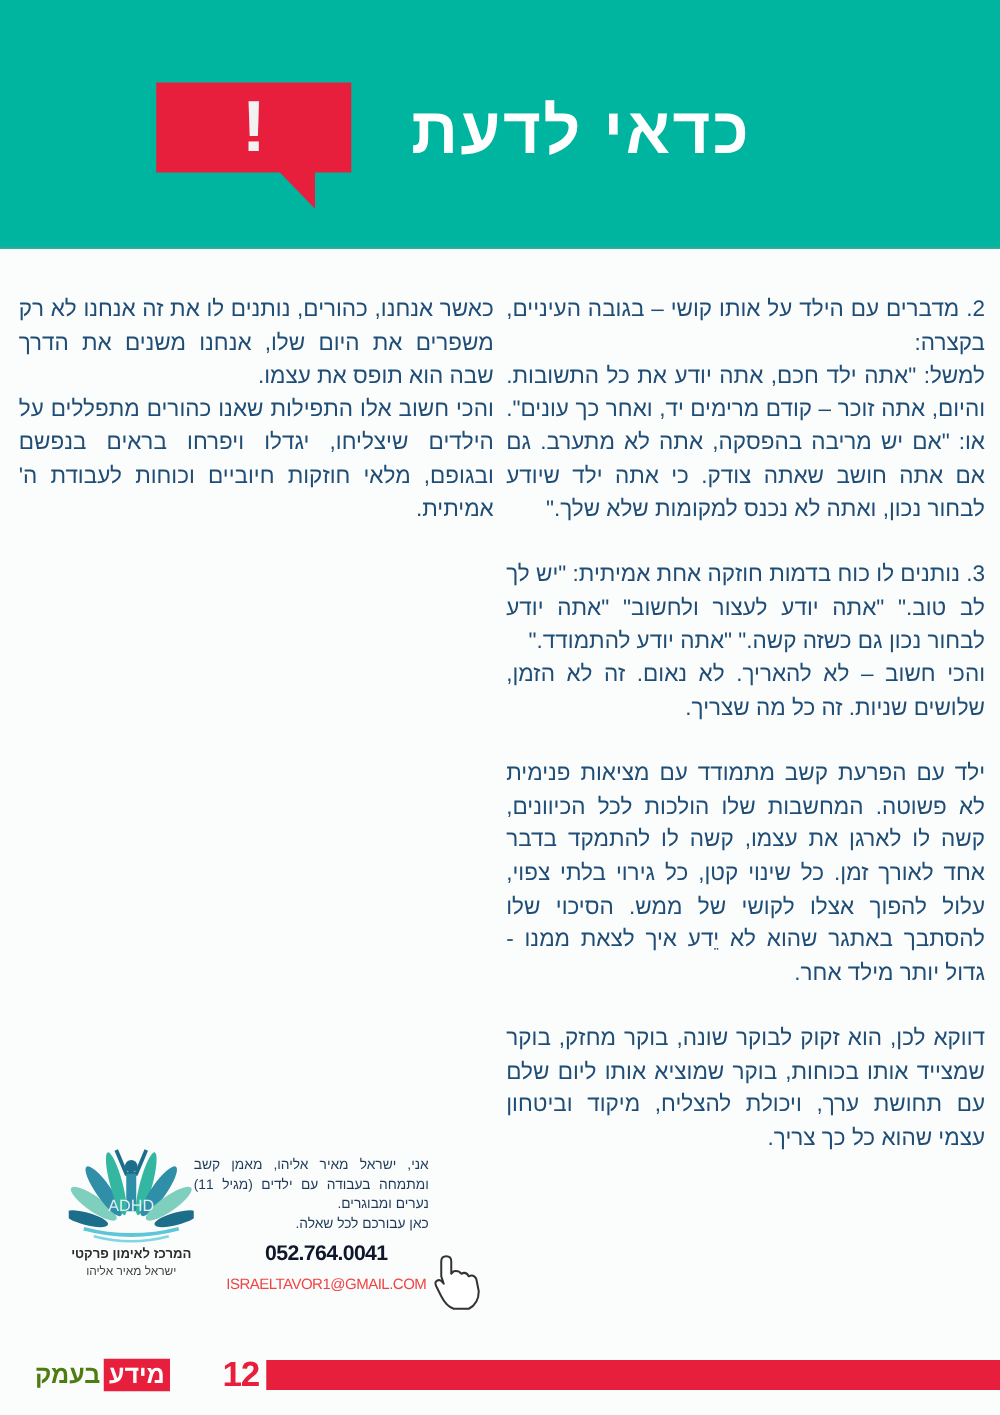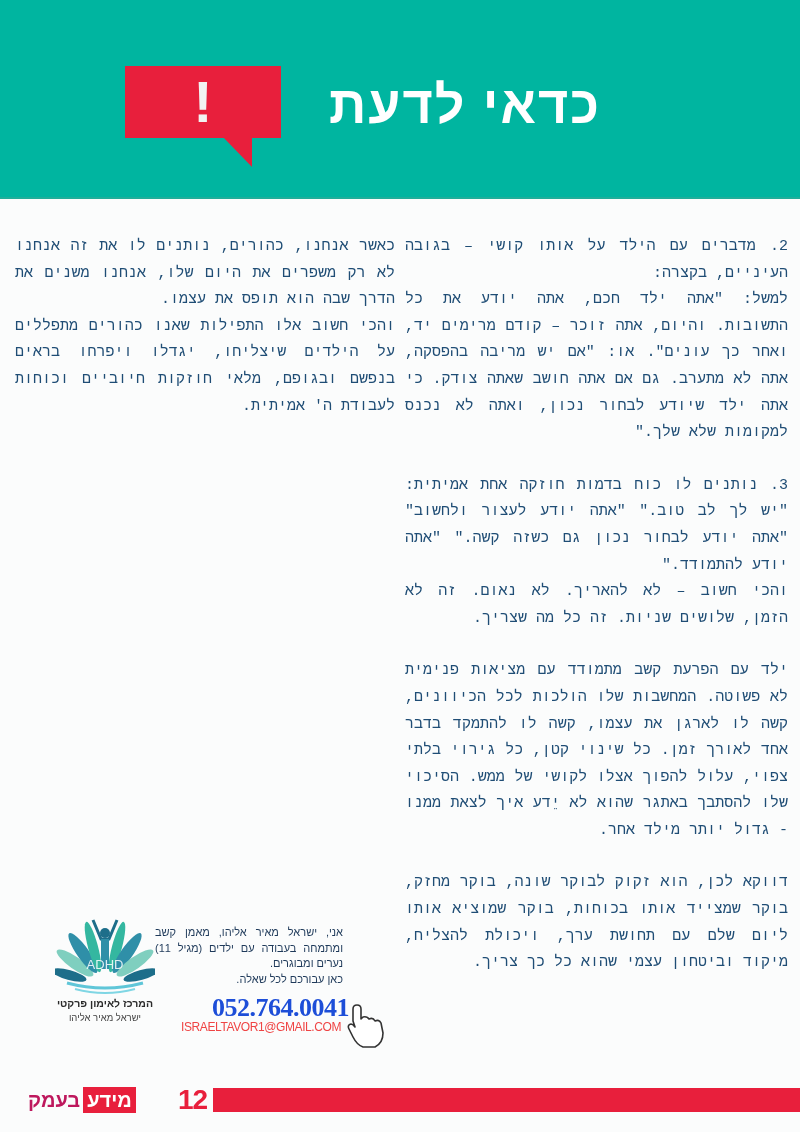--- a/index.html
+++ b/index.html
@@ -24,22 +24,22 @@
     font-size: 58px; line-height: 1;
   }
   .title {
     position: absolute; left: 300px; top: 70px; width: 330px; height: 70px;
     color: #ffffff; font-family: "Liberation Sans", sans-serif; font-weight: bold;
     font-size: 52px; line-height: 70px; direction: rtl; text-align: center;
     letter-spacing: 2px;
   }
   .col {
     position: absolute; direction: rtl; text-align: justify;
-    color: #1f4d75; font-family: Liberation Mono, monospace;
-    font-size: 15px; line-height: 26.6px;
+    color: #1f4d75; font-family: Liberation Sans, sans-serif;
+    font-size: 18px; line-height: 26.6px;
   }
   .col p { margin: 0; }
   .col .gap { height: 26px; }
   .col-right { left: 405px; top: 234px; width: 383px; }
   .col-left { left: 15px; top: 234px; width: 380px; }
 
   .ad { position: absolute; left: 55px; top: 905px; width: 330px; height: 150px; }
   .logo { position: absolute; left: 0; top: 0; width: 100px; height: 130px; }
   .logo-caption1 {
     position: absolute; left: -10px; top: 92px; width: 120px; direction: rtl; text-align: center;
@@ -49,21 +49,21 @@
     position: absolute; left: -10px; top: 107px; width: 120px; direction: rtl; text-align: center;
     font-family: Liberation Sans, sans-serif; font-size: 9.5px; color: #444;
   }
   .ad-text {
     position: absolute; left: 100px; top: 20px; width: 188px; direction: rtl; text-align: justify;
     font-family: Liberation Sans, sans-serif; font-size: 11px; line-height: 15.5px; color: #1f3a5a;
   }
   .ad-text p { margin: 0; }
   .phone {
     position: absolute; left: 157px; top: 88px; width: 200px; direction: ltr;
-    font-family: Liberation Serif, serif; font-weight: bold; font-size: 26px; color: #1d4ed8;
+    font-family: Liberation Sans, sans-serif; font-weight: bold; font-size: 17px; color: #0f172a;
     letter-spacing: -0.5px;
   }
   .email {
     position: absolute; left: 126px; top: 115px; width: 200px; direction: ltr;
     font-family: "Liberation Sans", sans-serif; font-size: 12px; color: #ef4444; letter-spacing: -0.4px;
   }
   .hand { position: absolute; left: 292px; top: 98px; width: 42px; height: 46px; }
 
   .footer-bar {
     position: absolute; left: 190px; top: 1088px; width: 610px; height: 24px; background: #e81f3c;
@@ -72,21 +72,21 @@
     position: absolute; left: 172px; top: 1084px; height: 32px; padding: 0 6px;
     background: #fbfcfc; color: #e81f3c; font-family: "Liberation Sans", sans-serif; font-weight: bold;
     font-size: 28px; line-height: 32px; letter-spacing: -1px;
   }
   .brand {
     position: absolute; left: 28px; top: 1085px; height: 30px; direction: rtl;
     display: flex; align-items: center; gap: 3px;
     font-family: "Liberation Sans", sans-serif; font-weight: bold; font-size: 20px;
   }
   .brand-a { background: #e81f3c; color: #fff; padding: 0 4px; line-height: 26px; }
-  .brand-b { color: #be185d; line-height: 26px; }
+  .brand-b { color: #4d7c0f; line-height: 26px; }
 </style>
 </head>
 <body>
 
 <div class="header">
   <div class="bubble">
     <div class="excl">!</div>
   </div>
   <svg style="position:absolute;left:222px;top:136px" width="34" height="32">
     <polygon points="0,0 30,0 30,31" fill="#e81f3c"></polygon>

